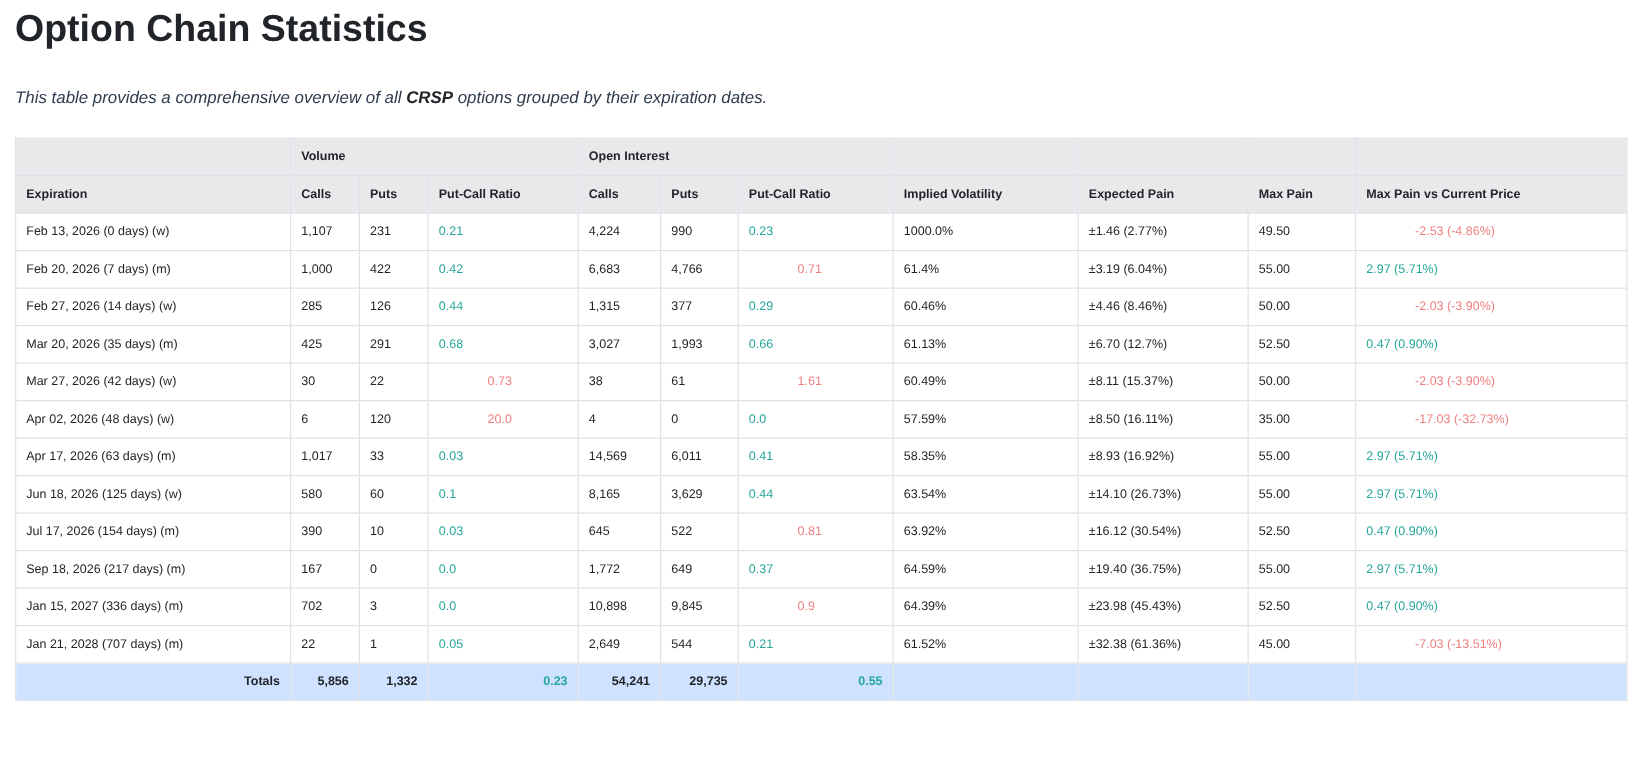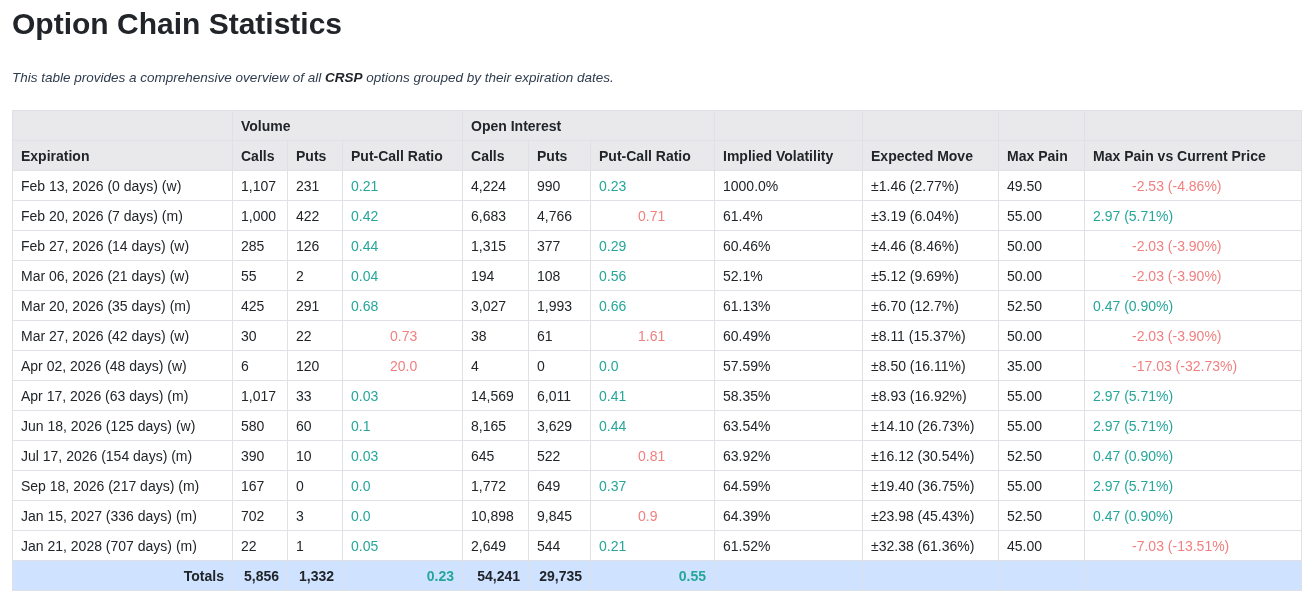--- a/index.html
+++ b/index.html
@@ -29,21 +29,21 @@
     font-size:13.5px;
     margin:28px 0 25px 0;
     color:#2e3c4d;
     font-style:italic;
   }
   .table-description strong{font-weight:700;color:#212529;}
   table{
     border-collapse:collapse;
     table-layout:fixed;
     width:1289px;
-    font-size:14px;
+    font-size:10px;
   }
   th,td{
     border:1px solid var(--border);
     padding:6px 8px;
     text-align:left;
     white-space:nowrap;
     overflow:hidden;
     height:30px;
   }
   thead th{
@@ -94,21 +94,21 @@
       </tr>
       <tr>
         <th>Expiration</th>
         <th>Calls</th>
         <th>Puts</th>
         <th>Put-Call Ratio</th>
         <th>Calls</th>
         <th>Puts</th>
         <th>Put-Call Ratio</th>
         <th>Implied Volatility</th>
-        <th>Expected Move</th>
+        <th>Expected Pain</th>
         <th>Max Pain</th>
         <th>Max Pain vs Current Price</th>
       </tr>
     </thead>
     <tbody>
 
     <tr>
           <td>Feb 13, 2026 (0 days) (w)</td>
           <td>1,107</td>
           <td>231</td>
@@ -141,33 +141,20 @@
           <td class="pos">0.44</td>
           <td>1,315</td>
           <td>377</td>
           <td class="pos">0.29</td>
           <td>60.46%</td>
           <td>±4.46 (8.46%)</td>
           <td>50.00</td>
           <td class="neg">-2.03 (-3.90%)</td>
         </tr>
         <tr>
-          <td>Mar 06, 2026 (21 days) (w)</td>
-          <td>55</td>
-          <td>2</td>
-          <td class="pos">0.04</td>
-          <td>194</td>
-          <td>108</td>
-          <td class="pos">0.56</td>
-          <td>52.1%</td>
-          <td>±5.12 (9.69%)</td>
-          <td>50.00</td>
-          <td class="neg">-2.03 (-3.90%)</td>
-        </tr>
-        <tr>
           <td>Mar 20, 2026 (35 days) (m)</td>
           <td>425</td>
           <td>291</td>
           <td class="pos">0.68</td>
           <td>3,027</td>
           <td>1,993</td>
           <td class="pos">0.66</td>
           <td>61.13%</td>
           <td>±6.70 (12.7%)</td>
           <td>52.50</td>

